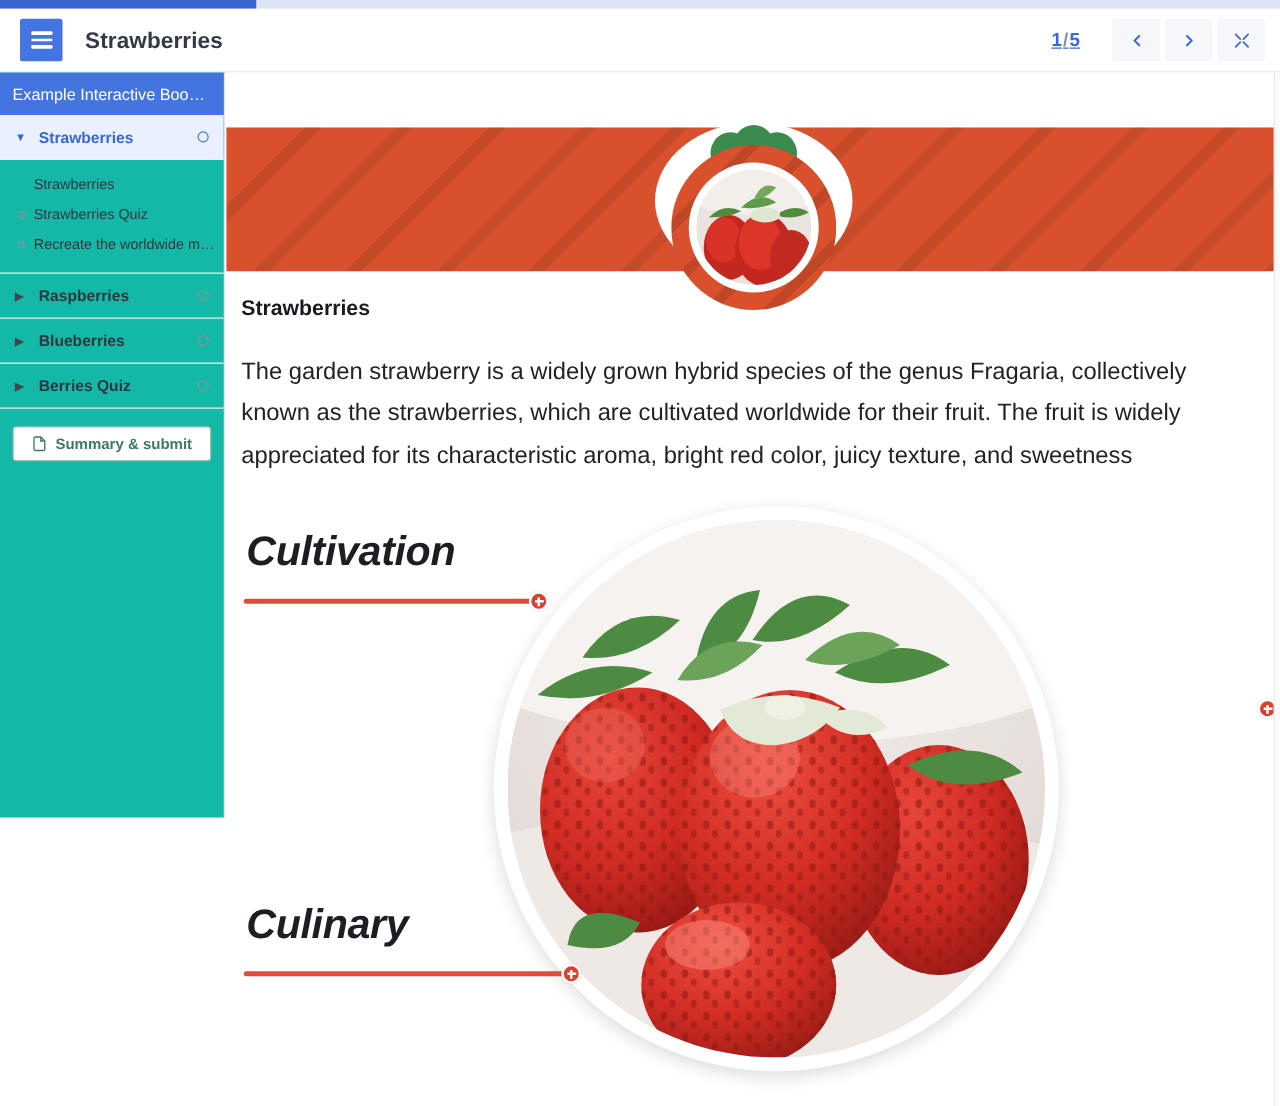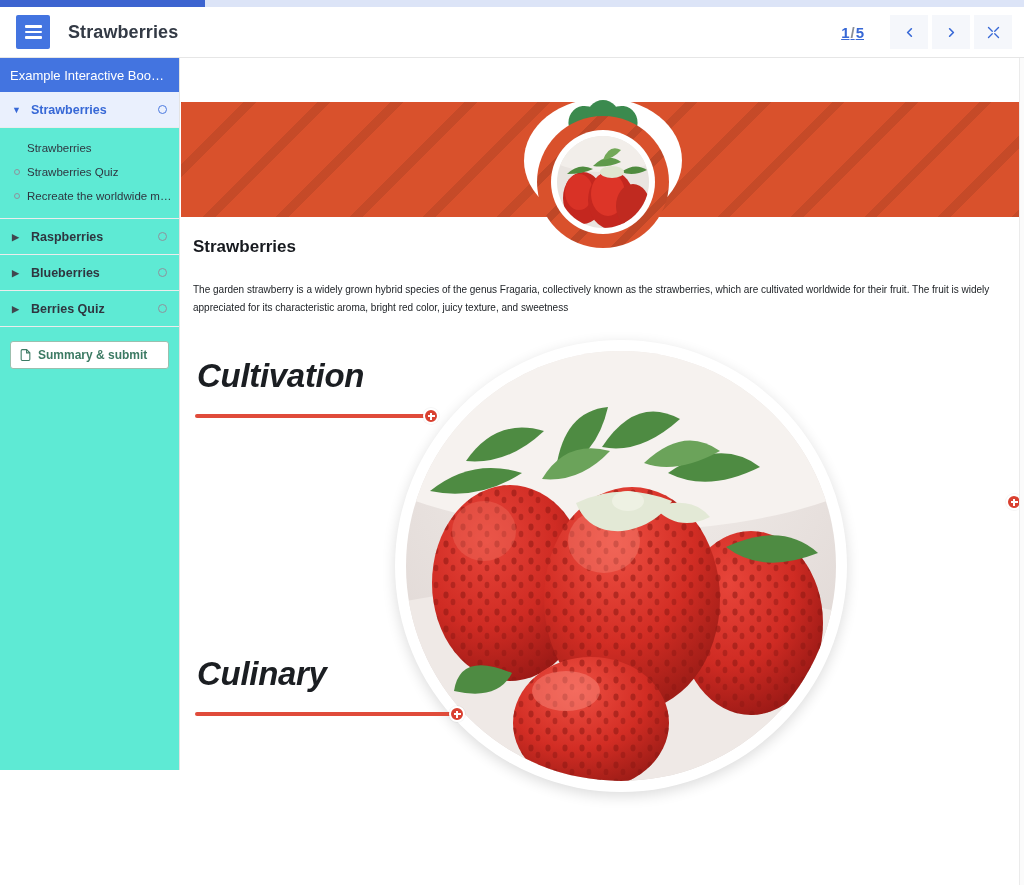--- a/index.html
+++ b/index.html
@@ -59,22 +59,22 @@
     width: 38px; height: 34px;
     background: #f5f7fb; border: none;
     display: flex; align-items: center; justify-content: center;
     cursor: pointer; color: #3768d6;
   }
   .nav-btn svg { display: block; }
 
   
   #sidebar {
     position: absolute; top: 58px; left: 0;
-    width: 180px; height: 712px;
-    background: #5eead4;
+    width: 180px; height: 596px;
+    background: #14b8a6;
     border-right: 1px solid #e3e3e3;
     overflow: hidden;
   }
   #book-title {
     height: 34px;
     background: #4374e0;
     color: #fff;
     font-size: 13px;
     display: flex; align-items: center;
     padding: 0 10px;
@@ -127,20 +127,21 @@
     margin: 14px 10px 0 10px;
     height: 28px;
     border: 1px solid #9bbfae;
     border-radius: 3px;
     display: flex; align-items: center;
     padding: 0 8px; gap: 6px;
     font-size: 12px; font-weight: bold;
     color: #3c7a63;
     cursor: pointer;
     background: #fff;
+    justify-content: center;
   }
   #summary-btn svg { display: block; }
 
   
   #main {
     position: absolute; top: 58px; left: 181px;
     width: 843px; height: 827px;
     background: #ffffff;
     overflow: hidden;
   }
@@ -193,21 +194,21 @@
     background: #fff; border-radius: 50%;
   }
 
   
   #article { padding: 14px 18px 0 12px; }
   #article-title {
     font-size: 17px; font-weight: bold;
     color: #171a1f; margin-bottom: 24px;
   }
   #article-body {
-    font-size: 10px; line-height: 1.75;
+    font-size: 19px; line-height: 1.75;
     color: #202428; max-width: 800px;
   }
 
   
   #hotspot-area {
     position: relative;
     width: 1009px; height: 500px;
     margin-top: 20px;
     font-style: italic;
   }

